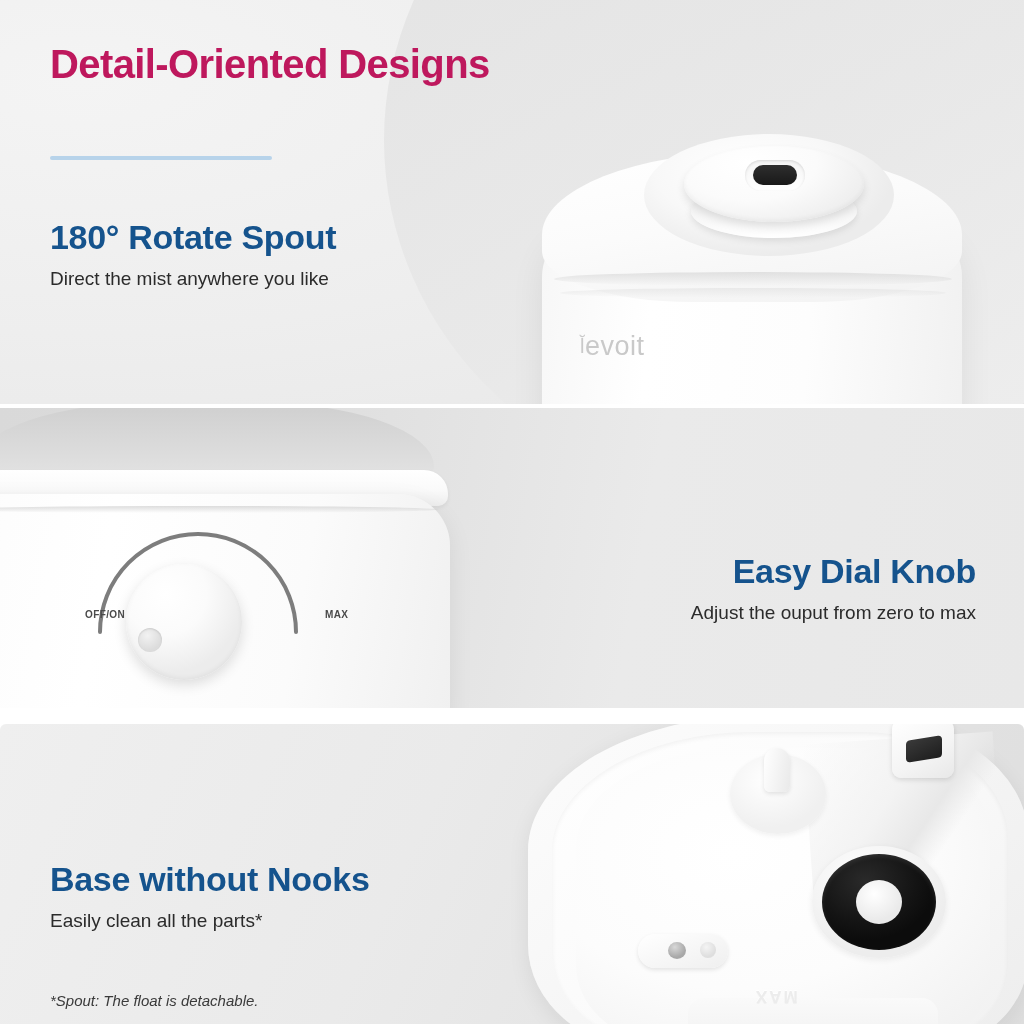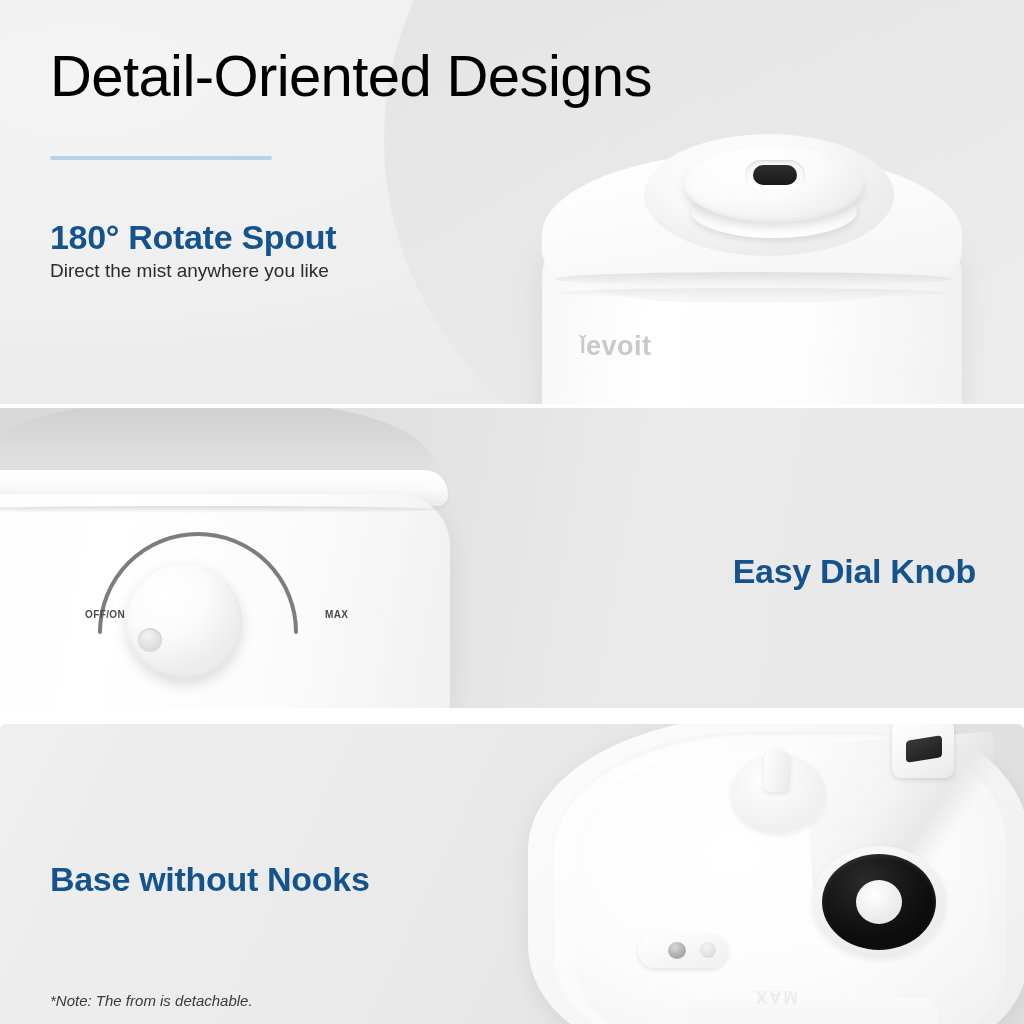--- a/index.html
+++ b/index.html
@@ -36,38 +36,38 @@
     position:absolute; inset:0;
     background:linear-gradient(115deg,#efefef 0%, #eaeaea 40%, #e3e3e3 72%, #dedede 100%);
   }
   .divider { position:absolute; left:0; width:1024px; height:4px; background:#ffffff; }
   .div-1 { top:404px; }
   .div-2 { top:708px; }
 
   
   .title {
     position:absolute; left:50px; top:42px;
-    font-size:58px; font-weight:400; color:#000000;
+    font-size:40px; font-weight:700; color:#be185d;
     letter-spacing:-.6px; white-space:nowrap;
   }
   .rule {
     position:absolute; left:50px; top:156px;
     width:222px; height:4px; border-radius:2px;
     background:#b7d3ea;
   }
   .feat-head {
     font-size:34px; font-weight:700; color:#15538d;
     letter-spacing:-.3px; white-space:nowrap;
   }
   .feat-sub {
     font-size:19px; font-weight:400; color:#2b2b2b;
     white-space:nowrap;
   }
   .f1 { position:absolute; left:50px; top:218px; }
-  .f1 .feat-sub { margin-top:3px; }
+  .f1 .feat-sub { margin-top:11px; }
 
   .f2 { position:absolute; right:48px; top:542px; text-align:right; }
   .f2 .feat-sub { margin-top:11px; }
 
   .f3 { position:absolute; left:50px; top:848px; }
   .f3 .feat-sub { margin-top:11px; }
 
   .footnote {
     position:absolute; left:50px; top:980px;
     font-size:15px; font-style:italic; color:#3a3a3a;
@@ -120,21 +120,21 @@
     background:linear-gradient(180deg,#f4f4f4,#ffffff);
     box-shadow:inset 0 1px 3px rgba(0,0,0,.13);
   }
   .spout-slot {
     position:absolute; left:229px; top:53px; width:44px; height:20px;
     border-radius:11px;
     background:linear-gradient(180deg,#2e2e2e,#191919);
   }
   .hum-logo {
     position:absolute; left:56px; top:219px;
-    font-size:27px; font-weight:700; color:#c9c9c9;
+    font-size:27px; font-weight:400; color:#c9c9c9;
     letter-spacing:.5px;
   }
   .hum-logo .brv {
     display:inline-block; transform:translateY(-2px); font-size:20px;
   }
 
   
   .tank { position:absolute; left:-48px; top:2px; width:536px; height:300px; }
   .tank-inner-wall {
     position:absolute; left:22px; top:-8px; width:460px; height:92px;
@@ -320,20 +320,21 @@
 
       <div class="knob"></div>
       <div class="knob-dot"></div>
     </div>
 
     <div class="dial-label lbl-off" style="top:201px">OFF/ON</div>
     <div class="dial-label lbl-max" style="top:201px">MAX</div>
 
     <div class="f2" style="top:144px">
       <div class="feat-head">Easy Dial Knob</div>
+      <div class="feat-sub">Adjust the ouput from zero to max</div>
     </div>
   </div>
 
   <div class="divider div-2"></div>
 
   <div class="band band-3">
     <div class="bg"></div>
 
     <div class="base">
       <div class="base-outer"></div>
@@ -349,18 +350,19 @@
       <div class="vent-port"></div>
       <div class="vent-slot"></div>
       <div class="bracket"></div>
       <div class="bracket-screw"></div>
       <div class="bracket-hole"></div>
       <div class="max-emboss">MAX</div>
     </div>
 
     <div class="f3" style="top:136px">
       <div class="feat-head">Base without Nooks</div>
-    </div>
-
-    <div class="footnote" style="top:268px">*Note: The from is detachable.</div>
+      <div class="feat-sub">Easily clean all the parts*</div>
+    </div>
+
+    <div class="footnote" style="top:268px">*Spout: The float is detachable.</div>
   </div>
 
 </div>
 
 </body></html>

